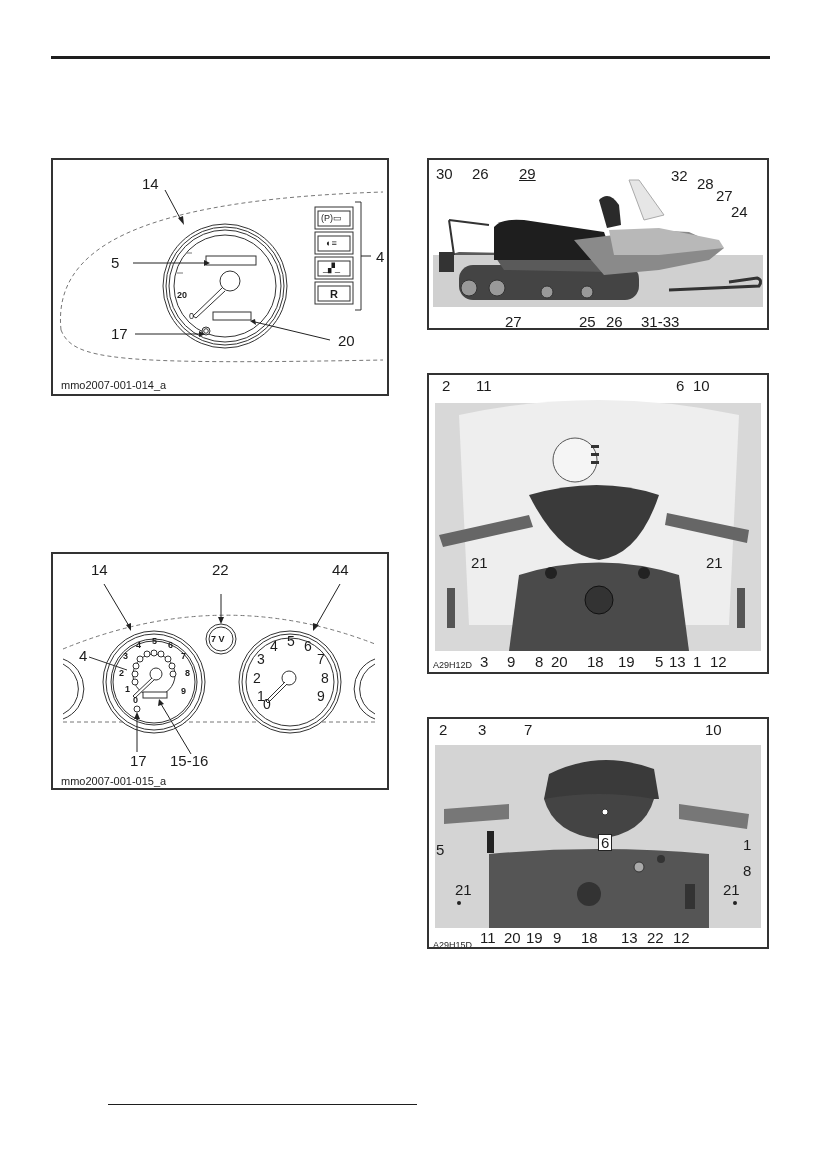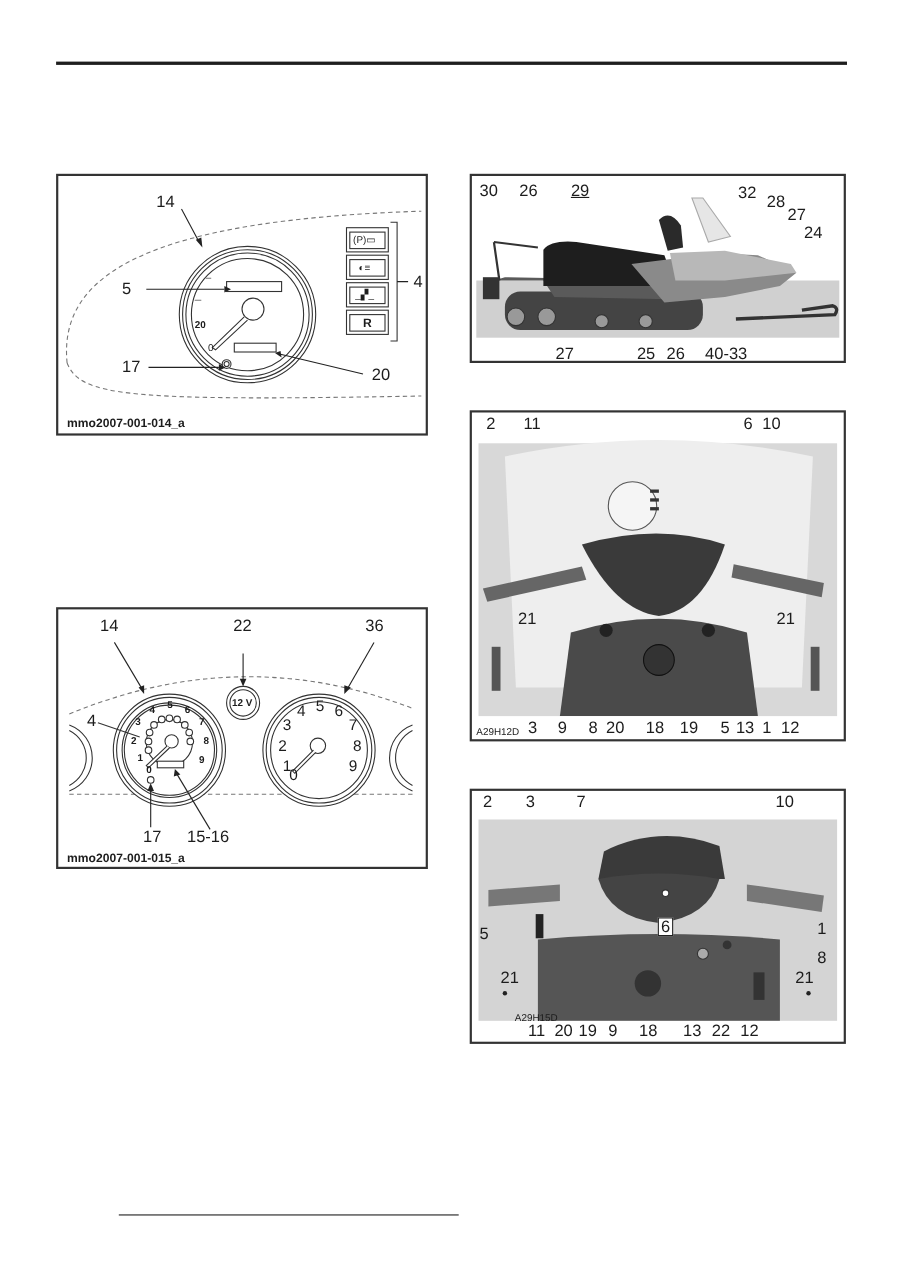--- a/index.html
+++ b/index.html
@@ -1,21 +1,21 @@
 <!DOCTYPE html>
 <html><head>
 <meta charset="utf-8">
 <style>
   html, body { margin:0; padding:0; background:#fff; }
   body { width:822px; height:1162px; position:relative; overflow:hidden; font-family:"Liberation Sans", sans-serif; color:#222; }
   .hr-top { position:absolute; left:51px; top:56px; width:719px; height:3px; background:#1e1e1e; }
   .hr-foot { position:absolute; left:108px; top:1104px; width:309px; height:1px; background:#1e1e1e; }
   .fig { position:absolute; border:2px solid #333; background:#fff; box-sizing:border-box; overflow:hidden; }
   .lbl { position:absolute; font-size:15px; color:#1c1c1c; line-height:1; white-space:nowrap; }
-  .cap { position:absolute; font-size:11px; color:#1c1c1c; white-space:nowrap;font-weight:bold; }
+  .cap { position:absolute; font-size:11px; color:#1c1c1c; white-space:nowrap; }
   .cap-sm { position:absolute; font-size:9px; color:#1c1c1c; white-space:nowrap; }
   svg { position:absolute; left:0; top:0; }
 </style>
 </head>
 <body>
 
 <div class="hr-top"></div>
 
 <div class="fig" style="left:51px;top:158px;width:338px;height:238px;">
   <svg width="338" height="238">
@@ -109,25 +109,25 @@
     <line x1="287" y1="30" x2="263" y2="72" stroke="#222"></line>
     <polygon points="260,69 260,77 266,71" fill="#222"></polygon>
     <line x1="36" y1="103" x2="74" y2="116" stroke="#333"></line>
     <line x1="84" y1="198" x2="84" y2="164" stroke="#222"></line>
     <polygon points="81,165 84,158 87,165" fill="#222"></polygon>
     <line x1="138" y1="200" x2="108" y2="150" stroke="#222"></line>
     <polygon points="105,152 106,145 111,150" fill="#222"></polygon>
   </svg>
   <span class="lbl" style="left:38px;top:8px;">14</span>
   <span class="lbl" style="left:159px;top:8px;">22</span>
-  <span class="lbl" style="left:279px;top:8px;">36</span>
+  <span class="lbl" style="left:279px;top:8px;">44</span>
   <span class="lbl" style="left:26px;top:94px;">4</span>
   <span class="lbl" style="left:77px;top:199px;">17</span>
   <span class="lbl" style="left:117px;top:199px;">15-16</span>
-  <span class="cap-sm" style="left:158px;top:80px;font-weight:bold;">12 V</span>
+  <span class="cap-sm" style="left:158px;top:80px;font-weight:bold;">7 V</span>
 
   <span class="cap-sm" style="left:80px;top:141px;font-weight:bold;">0</span>
   <span class="cap-sm" style="left:72px;top:130px;font-weight:bold;">1</span>
   <span class="cap-sm" style="left:66px;top:114px;font-weight:bold;">2</span>
   <span class="cap-sm" style="left:70px;top:97px;font-weight:bold;">3</span>
   <span class="cap-sm" style="left:83px;top:86px;font-weight:bold;">4</span>
   <span class="cap-sm" style="left:99px;top:82px;font-weight:bold;">5</span>
   <span class="cap-sm" style="left:115px;top:86px;font-weight:bold;">6</span>
   <span class="cap-sm" style="left:128px;top:97px;font-weight:bold;">7</span>
   <span class="cap-sm" style="left:132px;top:114px;font-weight:bold;">8</span>
@@ -167,21 +167,21 @@
   <span class="lbl" style="left:7px;top:6px;">30</span>
   <span class="lbl" style="left:43px;top:6px;">26</span>
   <span class="lbl" style="left:90px;top:6px;text-decoration:underline;">29</span>
   <span class="lbl" style="left:242px;top:8px;">32</span>
   <span class="lbl" style="left:268px;top:16px;">28</span>
   <span class="lbl" style="left:287px;top:28px;">27</span>
   <span class="lbl" style="left:302px;top:44px;">24</span>
   <span class="lbl" style="left:76px;top:154px;">27</span>
   <span class="lbl" style="left:150px;top:154px;">25</span>
   <span class="lbl" style="left:177px;top:154px;">26</span>
-  <span class="lbl" style="left:212px;top:154px;">40-33</span>
+  <span class="lbl" style="left:212px;top:154px;">31-33</span>
 </div>
 
 <div class="fig" style="left:427px;top:373px;width:342px;height:301px;">
   <svg width="342" height="301">
     <rect x="6" y="28" width="326" height="248" fill="#d8d8d8"></rect>
     <path d="M30 40 Q 170 10 310 40 L 300 250 L 40 250 Z" fill="#eeeeee"></path>
     <circle cx="146" cy="85" r="22" fill="#f5f5f5" stroke="#555"></circle>
     <rect x="162" y="70" width="8" height="3" fill="#333"></rect>
     <rect x="162" y="78" width="8" height="3" fill="#333"></rect>
     <rect x="162" y="86" width="8" height="3" fill="#333"></rect>
@@ -234,21 +234,21 @@
   <span class="lbl" style="left:10px;top:3px;">2</span>
   <span class="lbl" style="left:49px;top:3px;">3</span>
   <span class="lbl" style="left:95px;top:3px;">7</span>
   <span class="lbl" style="left:276px;top:3px;">10</span>
   <span class="lbl" style="left:7px;top:123px;">5</span>
   <span class="lbl" style="left:26px;top:163px;">21</span>
   <span class="lbl" style="left:294px;top:163px;">21</span>
   <span class="lbl" style="left:314px;top:118px;">1</span>
   <span class="lbl" style="left:314px;top:144px;">8</span>
   <span class="lbl" style="left:169px;top:115px;background:#fff;border:1px solid #222;padding:0 2px;">6</span>
-  <span class="cap-sm" style="left:4px;top:201px;margin-left:35px;">A29H15D</span>
+  <span class="cap-sm" style="left:4px;top:221px;">A29H15D</span>
   <span class="lbl" style="left:51px;top:211px;">11</span>
   <span class="lbl" style="left:75px;top:211px;">20</span>
   <span class="lbl" style="left:97px;top:211px;">19</span>
   <span class="lbl" style="left:124px;top:211px;">9</span>
   <span class="lbl" style="left:152px;top:211px;">18</span>
   <span class="lbl" style="left:192px;top:211px;">13</span>
   <span class="lbl" style="left:218px;top:211px;">22</span>
   <span class="lbl" style="left:244px;top:211px;">12</span>
 </div>
 

